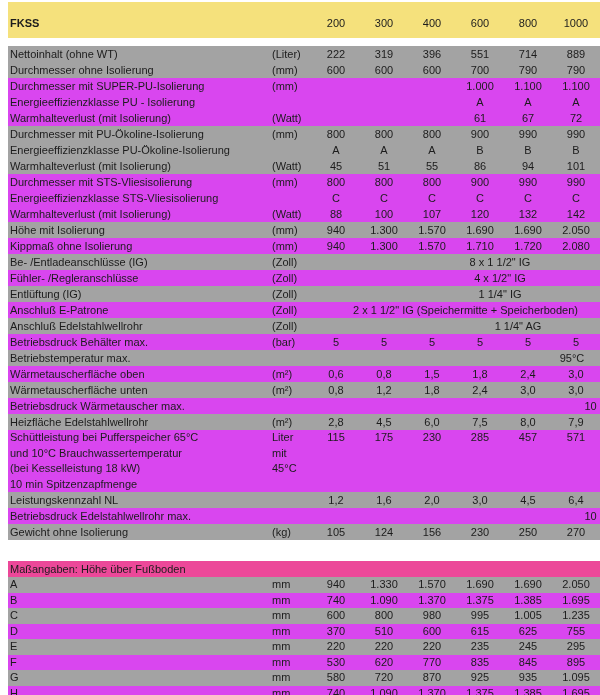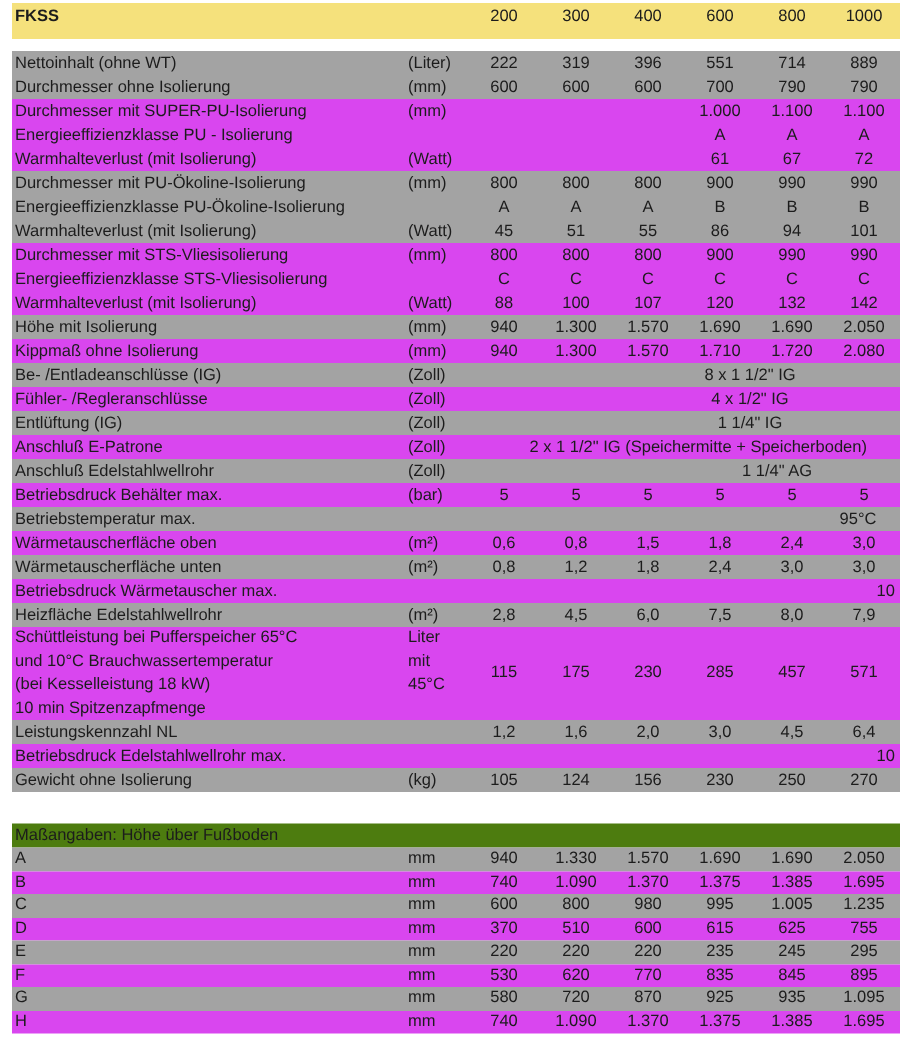--- a/index.html
+++ b/index.html
@@ -5,33 +5,33 @@
   html,body{margin:0;padding:0;}
   body{
     width:600px;height:695px;background:#ffffff;
     font-family:"Liberation Sans",sans-serif;
     font-size:11px;color:#1c1c1c;overflow:hidden;
   }
   .sheet{width:592px;margin:2px 0 0 8px;}
   .row{display:flex;height:16px;line-height:16px;overflow:hidden;}
   .row.dark{background:#a3a3a3;}
   .row.light{background:#d946ef;}
-  .row.header-row{height:23px;line-height:17px;padding-top:1px;background:#F5E17C;font-weight:bold;}
+  .row.header-row{height:23px;line-height:17px;padding-top:13px;background:#F5E17C;font-weight:bold;}
   .gap8{height:8px;background:#ffffff;}
   .gap21{height:21px;background:#ffffff;}
   .label{width:257px;padding-left:2px;box-sizing:border-box;white-space:nowrap;overflow:hidden;flex:none;}
   .unit{width:47px;padding-left:7px;box-sizing:border-box;white-space:nowrap;flex:none;}
   .vals{display:flex;width:288px;flex:none;}
   .cell{width:48px;text-align:center;flex:none;}
   .bold{font-weight:normal;}
   .merged{width:288px;text-align:center;white-space:nowrap;flex:none;box-sizing:border-box;}
   .row.multi{height:62px;line-height:15.5px;}
-  .row.multi .vals{align-items:center;}
+  .row.multi .vals{}
   .mline{height:15.5px;}
-  .heading-row{height:16px;line-height:16px;background:#4d7c0f;}
+  .heading-row{height:16px;line-height:16px;background:#ec4899;}
   .dimrow{height:15.5px;line-height:15.5px;}
 </style>
 </head>
 <body>
 
 <div class="sheet">
 
   <div class="row header-row">
     <div class="label">FKSS</div>
     <div class="unit"></div>

